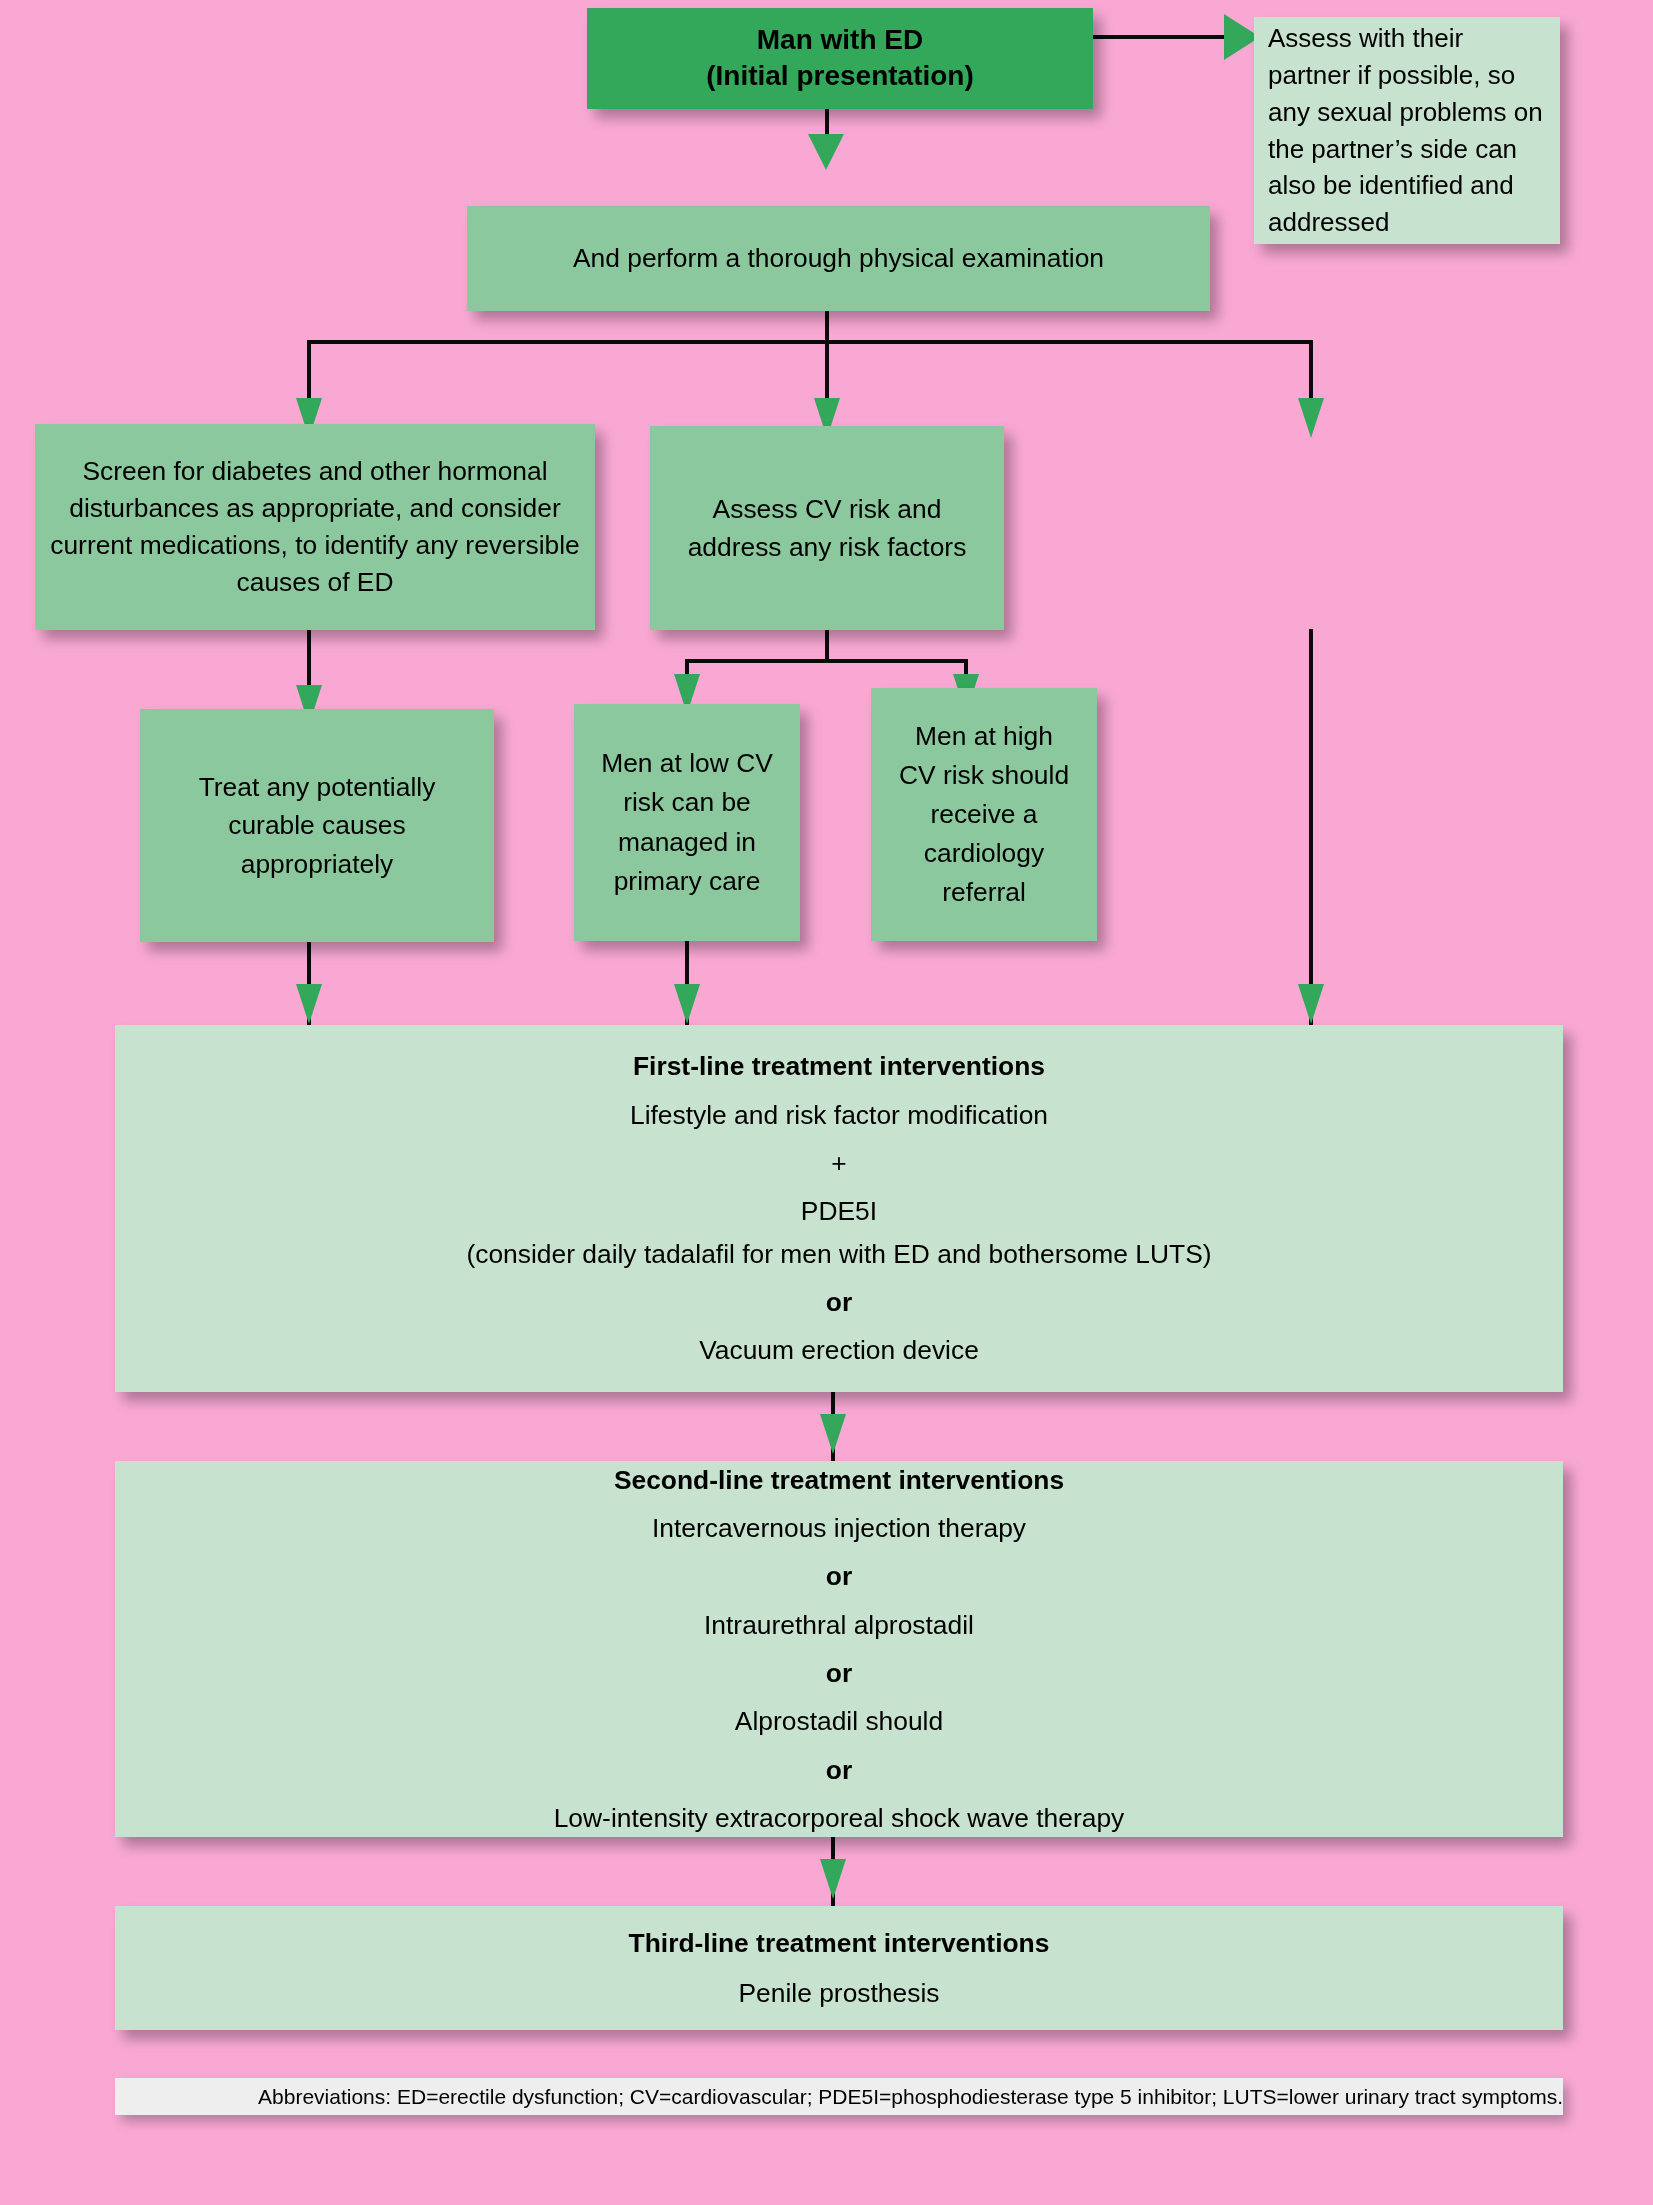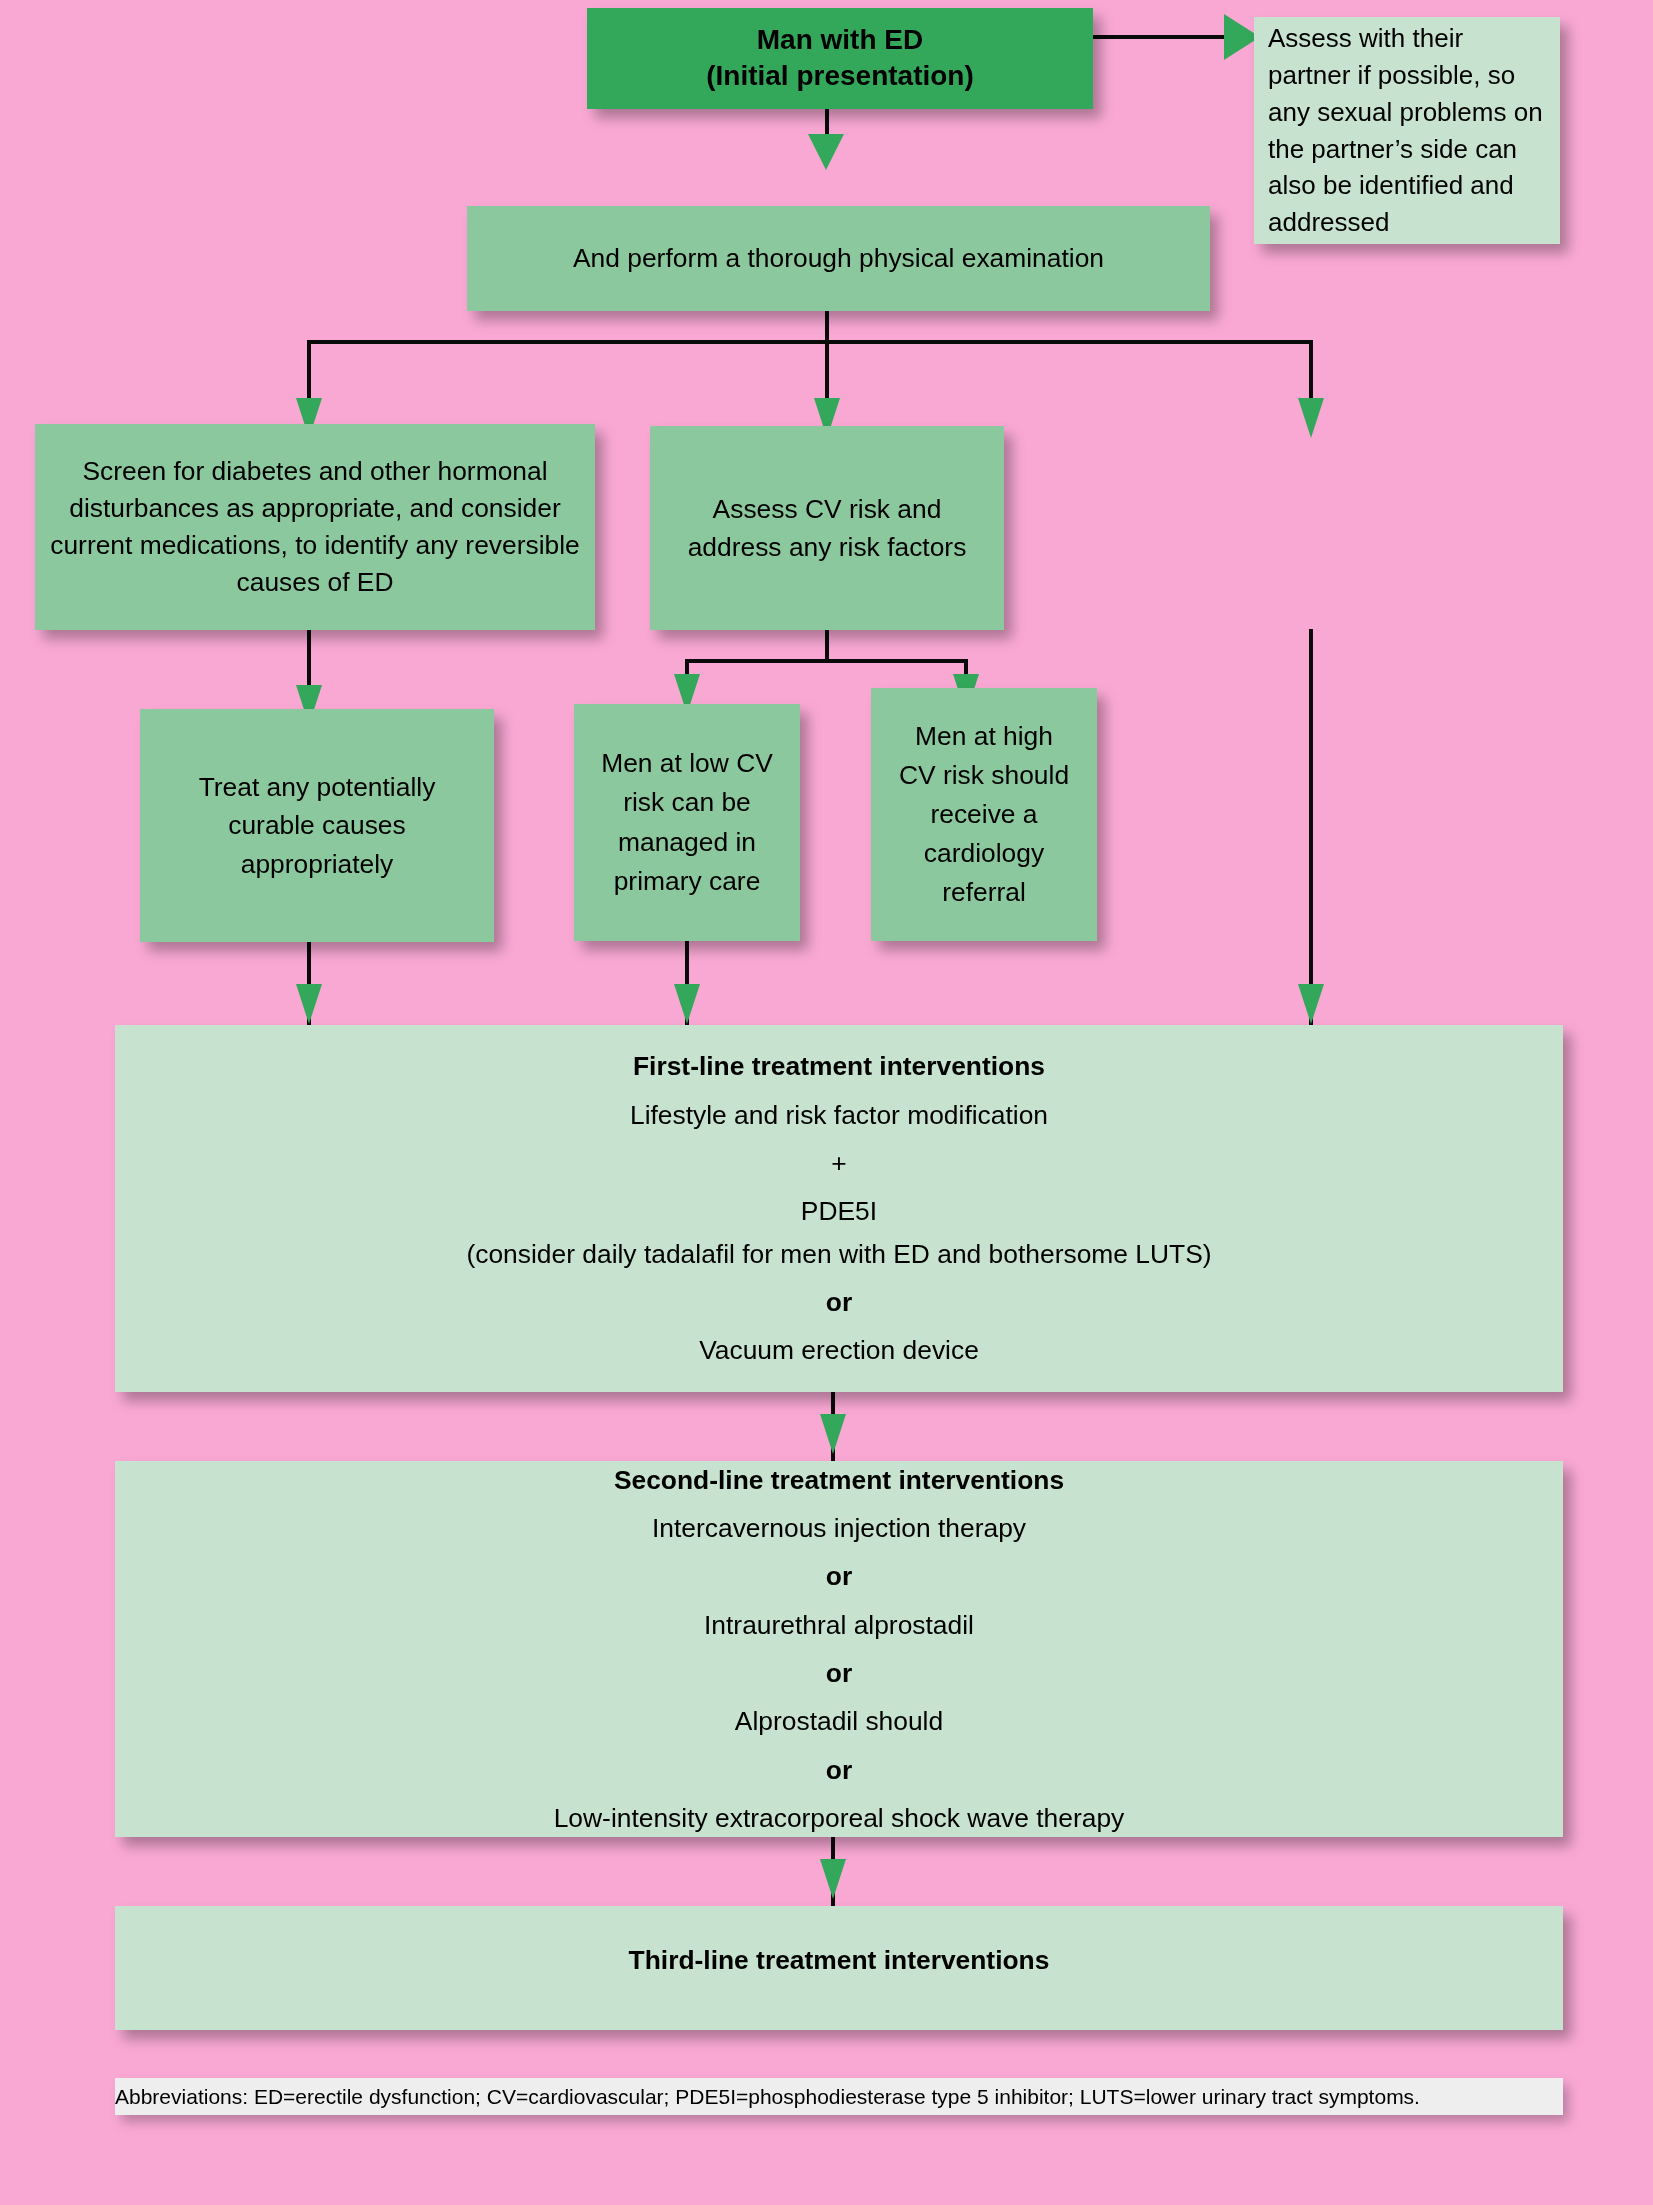--- a/index.html
+++ b/index.html
@@ -71,21 +71,21 @@
   }
 
   
   #footer {
     position: absolute;
     box-sizing: border-box;
     background: #eeeeee;
     box-shadow: 6.2px 7px 11px rgba(0,0,0,0.25);
     display: flex;
     align-items: center;
-    justify-content: flex-start;
+    justify-content: flex-end;
     font-size: 21px;
     white-space: nowrap;
   }
 </style>
 </head>
 <body>
 
 <div id="canvas">
 
   <div class="hline" style="left:1085px; top:35px; width:156px;"></div>
@@ -178,20 +178,21 @@
     <span class="ln bold" style="margin-bottom:14px;">or</span>
     <span class="ln" style="margin-bottom:14px;">Intraurethral alprostadil</span>
     <span class="ln bold" style="margin-bottom:14px;">or</span>
     <span class="ln" style="margin-bottom:14px;">Alprostadil should</span>
     <span class="ln bold" style="margin-bottom:14px;">or</span>
     <span class="ln">Low-intensity extracorporeal shock wave therapy</span>
   </div>
 
   <div class="box light" style="left:115px; top:1906px; width:1448px; height:124px; font-size:26.4px; line-height:1.30;">
     <span class="ln bold" style="margin-bottom:15.6px;">Third-line treatment interventions</span>
+    <span class="ln">Penile prosthesis</span>
   </div>
 
   <div id="footer" style="left:115px; top:2078px; width:1448px; height:37px;">
     <span>Abbreviations: ED=erectile dysfunction; CV=cardiovascular; PDE5I=phosphodiesterase type 5 inhibitor; LUTS=lower urinary tract symptoms.</span>
   </div>
 
 </div>
 
 
 </body></html>

